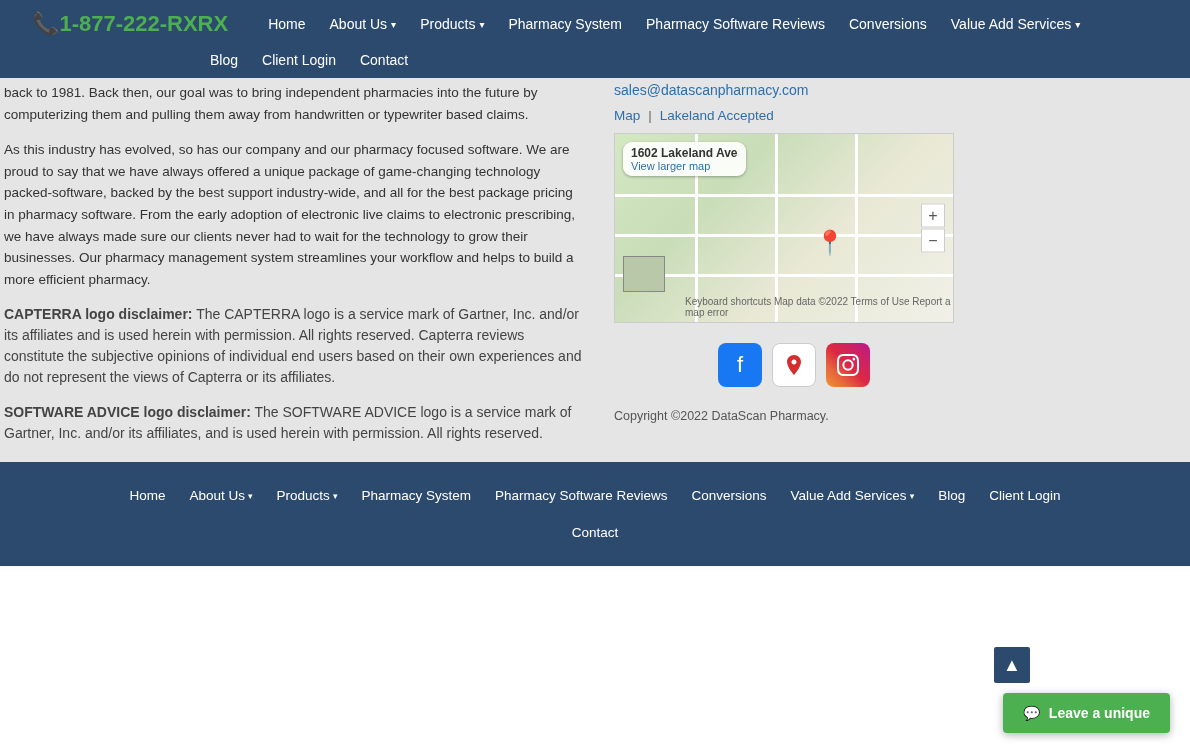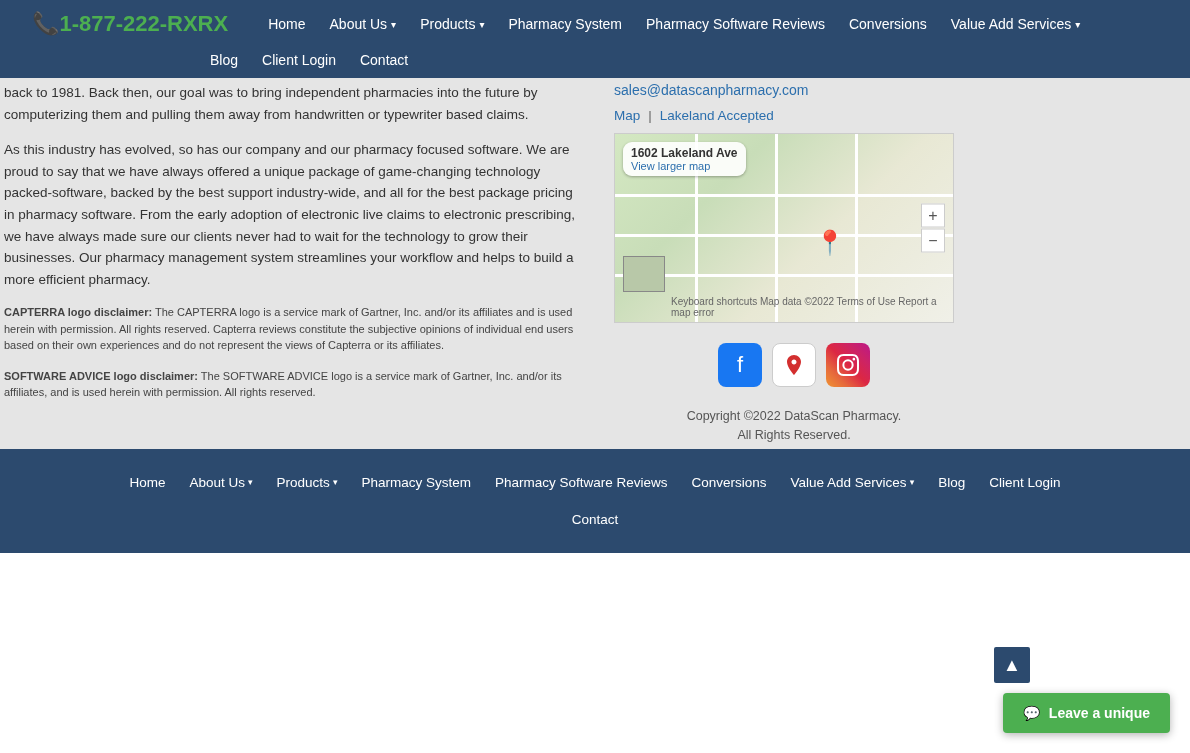--- a/index.html
+++ b/index.html
@@ -72,21 +72,21 @@
 
     .section-heading {
       font-size: 26px;
       font-weight: bold;
       color: #333;
       margin: 20px 0 16px 0;
       line-height: 1.3;
     }
 
     .disclaimer-block {
-      font-size: 11px;
+      font-size: 14px;
       color: #444;
       margin-bottom: 14px;
       line-height: 1.5;
     }
     .disclaimer-block strong { font-weight: bold; }
 
     
     .email-link {
       color: #2c6fad;
       text-decoration: none;
@@ -195,21 +195,21 @@
       align-items: center;
       justify-content: center;
       font-size: 22px;
       cursor: pointer;
     }
     .fb-icon { background: #1877f2; color: #fff; }
     .gmap-icon { background: #fff; border: 1px solid #ccc; }
     .ig-icon { background: linear-gradient(45deg, #f09433, #e6683c, #dc2743, #cc2366, #bc1888); color: #fff; }
 
     .copyright {
-      text-align: center;
+      text-align: left;
       font-size: 12.5px;
       color: #555;
       line-height: 1.5;
     }
 
     
     .footer {
       background: #2c4a6e;
       padding: 20px 40px;
     }
@@ -335,41 +335,40 @@
         </div>
 
         <div class="map-pin">📍</div>
 
         <div class="map-controls">
           <button class="map-btn">+</button>
           <button class="map-btn">−</button>
         </div>
 
         <div style="position:absolute; bottom:30px; left:8px; width:42px; height:36px; background:#b8c8a8; border:1px solid #888;"></div>
-        <div class="map-footer" style="bottom:4px; left:56px;">Keyboard shortcuts  Map data ©2022  Terms of Use  Report a map error</div>
+        <div class="map-footer" style="bottom:4px; left:70px;">Keyboard shortcuts  Map data ©2022  Terms of Use  Report a map error</div>
       </div>
     </div>
 
     <div class="social-icons">
       <div class="social-icon fb-icon">f</div>
       <div class="social-icon gmap-icon">
         <svg width="24" height="24" viewBox="0 0 24 24">
           <path d="M12 2C8.13 2 5 5.13 5 9c0 5.25 7 13 7 13s7-7.75 7-13c0-3.87-3.13-7-7-7zm0 9.5c-1.38 0-2.5-1.12-2.5-2.5s1.12-2.5 2.5-2.5 2.5 1.12 2.5 2.5-1.12 2.5-2.5 2.5z" fill="#d32f2f"></path>
         </svg>
       </div>
       <div class="social-icon ig-icon">
         <svg width="22" height="22" viewBox="0 0 24 24" fill="white">
           <path d="M12 2.163c3.204 0 3.584.012 4.85.07 3.252.148 4.771 1.691 4.919 4.919.058 1.265.069 1.645.069 4.849 0 3.205-.012 3.584-.069 4.849-.149 3.225-1.664 4.771-4.919 4.919-1.266.058-1.644.07-4.85.07-3.204 0-3.584-.012-4.849-.07-3.26-.149-4.771-1.699-4.919-4.92-.058-1.265-.07-1.644-.07-4.849 0-3.204.013-3.583.07-4.849.149-3.227 1.664-4.771 4.919-4.919 1.266-.057 1.645-.069 4.849-.069zM12 0C8.741 0 8.333.014 7.053.072 2.695.272.273 2.69.073 7.052.014 8.333 0 8.741 0 12c0 3.259.014 3.668.072 4.948.2 4.358 2.618 6.78 6.98 6.98C8.333 23.986 8.741 24 12 24c3.259 0 3.668-.014 4.948-.072 4.354-.2 6.782-2.618 6.979-6.98.059-1.28.073-1.689.073-4.948 0-3.259-.014-3.667-.072-4.947-.196-4.354-2.617-6.78-6.979-6.98C15.668.014 15.259 0 12 0zm0 5.838a6.162 6.162 0 100 12.324 6.162 6.162 0 000-12.324zM12 16a4 4 0 110-8 4 4 0 010 8zm6.406-11.845a1.44 1.44 0 100 2.881 1.44 1.44 0 000-2.881z"></path>
         </svg>
       </div>
     </div>
 
     <div class="copyright">
       <div>Copyright ©2022 DataScan Pharmacy.</div>
-      <div>All Rights Reserved.</div>
     </div>
   </div>
 </div>
 
 <footer class="footer">
   <div class="footer-links-row">
     <a class="footer-link">Home</a>
     <a class="footer-link">About Us <span class="arrow">▾</span></a>
     <a class="footer-link">Products <span class="arrow">▾</span></a>
     <a class="footer-link">Pharmacy System</a>

